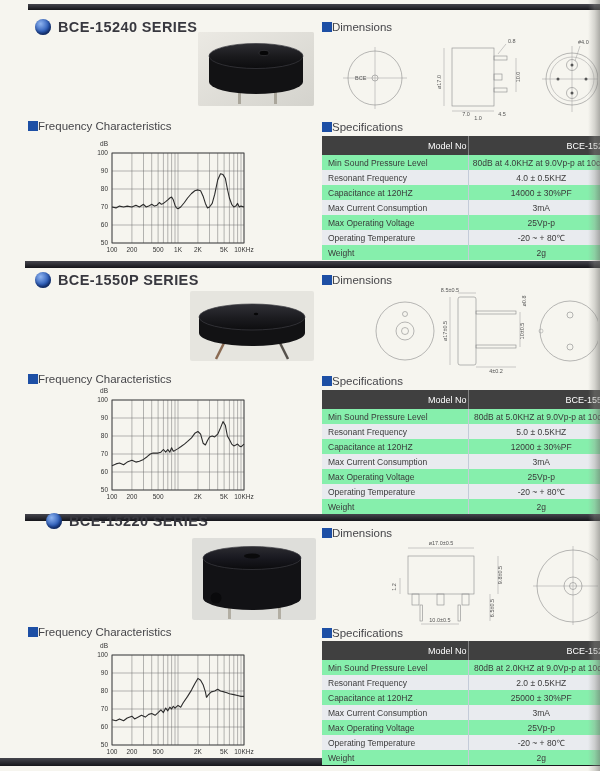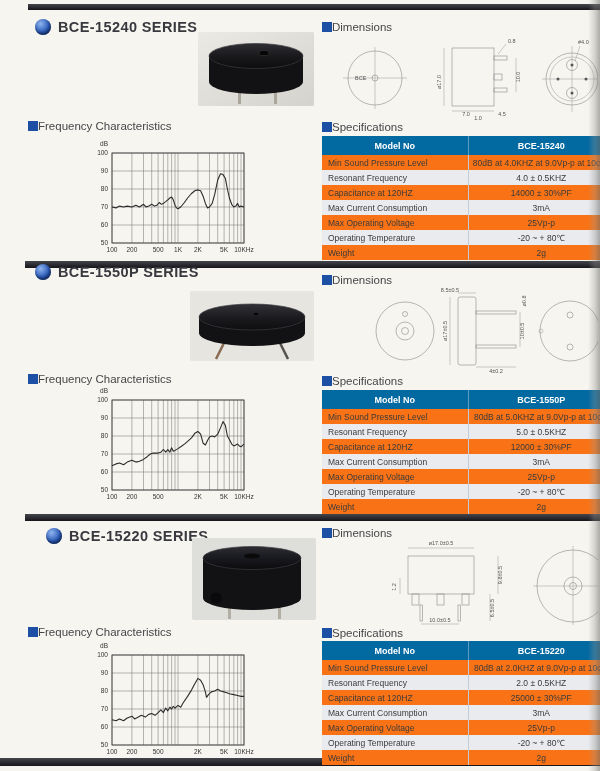--- a/index.html
+++ b/index.html
@@ -22,27 +22,27 @@
   .photo{position:absolute;border-radius:2px;overflow:hidden;}
   
   .chart,.dims{position:absolute;}
   .ct{font-size:6.5px;fill:#333;font-family:"Liberation Sans",sans-serif;}
   .dimtxt{font-size:5.5px;fill:#555;font-family:"Liberation Sans",sans-serif;}
   .dln{stroke:#8a8a8a;stroke-width:.6;fill:none;}
   .dln2{stroke:#9a9a9a;stroke-width:.5;fill:none;}
   
   table.specs{position:absolute;border-collapse:collapse;table-layout:fixed;width:292px;
       font-size:8.5px;color:#3a3a3a;}
-  table.specs th{background:#0369a1;color:#fff;font-weight:bold;font-size:9px;
-      height:17px;text-align:center;}
+  table.specs th{background:#404040;color:#fff;font-weight:normal;font-size:9px;
+      height:17px;text-align:right;}
   table.specs th+th{border-left:1px solid rgba(255,255,255,.35);}
   table.specs td{height:15px;padding:0;}
   table.specs td:first-child{width:132px;padding-left:6px;text-align:left;}
   table.specs td:last-child{text-align:center;border-left:1px solid #c3cbd8;}
-  table.specs tr.odd td{background:#f97316;}
+  table.specs tr.odd td{background:#86efac;}
   table.specs tr.even td{background:#e9ebef;margin-left:29px;}
 </style>
 </head>
 <body>
 
 <div class="bar" style="left:28px;top:4px;width:572px;"></div>
 <div class="bar" style="left:25px;top:261px;width:575px;height:7px;"></div>
 <div class="bar" style="left:25px;top:514px;width:575px;height:7px;"></div>
 <div class="bar" style="left:0;top:758px;width:600px;height:8px;"></div>
 <div class="edge-strip"></div>
@@ -206,21 +206,21 @@
         <td>Operating Temperature</td>
         <td>-20 ~ + 80℃</td>
       </tr>
       <tr class="odd">
         <td>Weight</td>
         <td>2g</td>
       </tr>
     </tbody>
 </table>
 
-<div class="title" style="left:35px;top:264px;">
+<div class="title" style="left:35px;top:272px;">
   <span class="sphere"></span>
   <span class="title-text">BCE-1550P SERIES</span>
 </div>
 
 <div class="photo" style="left:190px;top:291px;width:124px;height:70px;">
   <svg width="124" height="70" viewBox="0 0 124 70">
     <rect x="0" y="0" width="124" height="70" fill="#e6e5df"></rect>
     <defs>
       <linearGradient id="bz2" x1="0" y1="0" x2="0" y2="1">
         <stop offset="0" stop-color="#303036"></stop>
@@ -351,21 +351,21 @@
         <td>Operating Temperature</td>
         <td>-20 ~ + 80℃</td>
       </tr>
       <tr class="odd">
         <td>Weight</td>
         <td>2g</td>
       </tr>
     </tbody>
 </table>
 
-<div class="title" style="left:35px;top:528px;padding-left:11px;">
+<div class="title" style="left:35px;top:513px;padding-left:11px;">
   <span class="sphere"></span>
   <span class="title-text">BCE-15220 SERIES</span>
 </div>
 
 <div class="photo" style="left:192px;top:538px;width:124px;height:82px;">
   <svg width="124" height="82" viewBox="0 0 124 82">
     <rect x="0" y="0" width="124" height="82" fill="#dededa"></rect>
     <defs>
       <linearGradient id="bz3" x1="0" y1="0" x2="0" y2="1">
         <stop offset="0" stop-color="#2c2c31"></stop>

